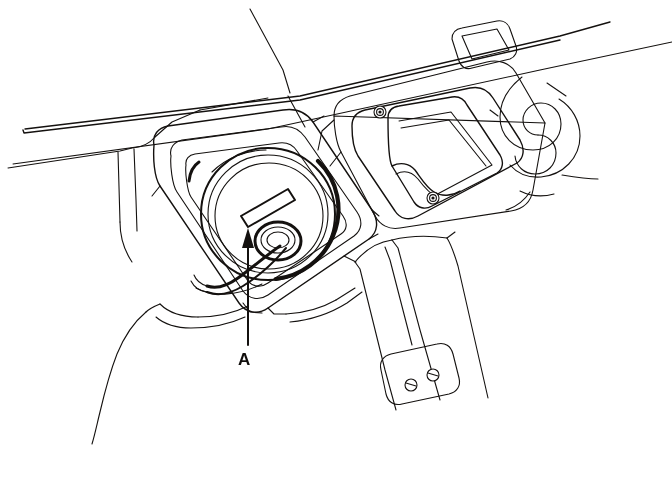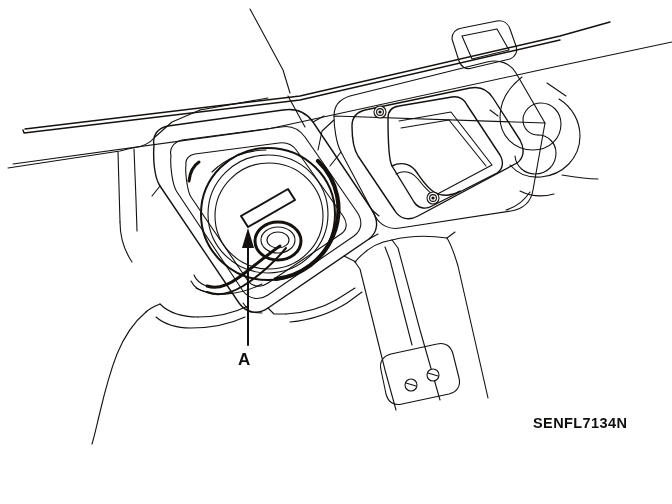--- a/index.html
+++ b/index.html
@@ -317,15 +317,14 @@
       <path class="ln w1" d="M 369 239 L 378 234"></path>
       <path class="ln w1" d="M 372 210 L 379 216"></path>
       <path class="ln w1" d="M 530 192 C 524 201 516 207 506 210"></path>
       <path class="ln w1" d="M 455 232 L 447 238"></path>
     </g>
 
   </svg>
 
   <div id="callout-a-label">A</div>
 
-  <div id="code-label">SENFL7134N</div>
 
 </div>
 
 </body></html>

